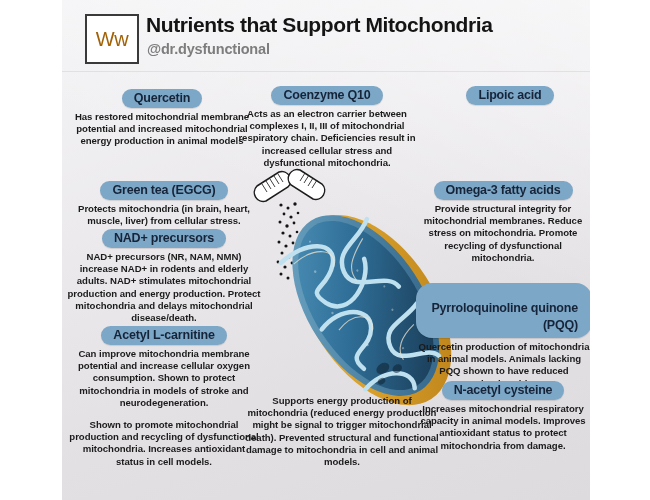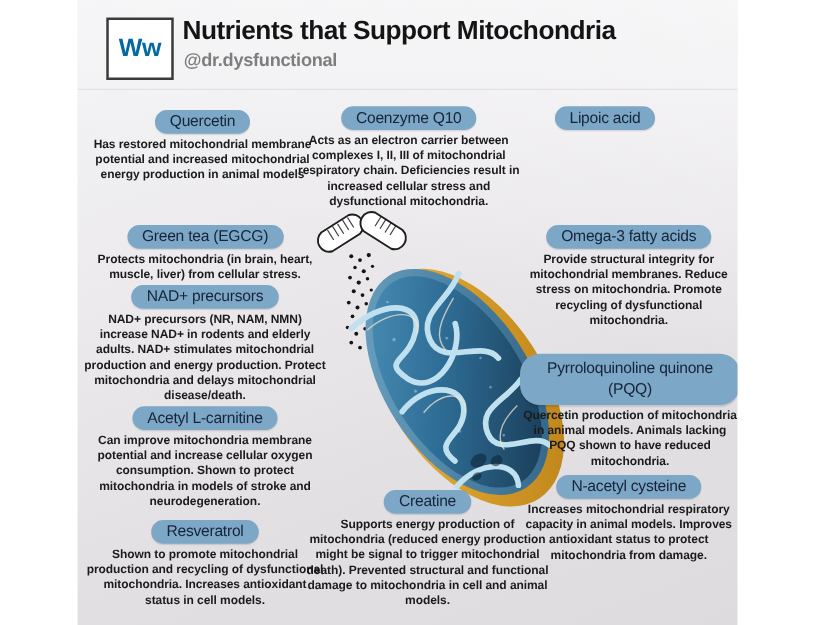--- a/index.html
+++ b/index.html
@@ -19,61 +19,62 @@
     pointer-events:none;
   }
 
   
   #header{position:absolute;left:0;top:0;width:528px;height:72px;}
   #logo-box{
     position:absolute;left:23px;top:14px;width:50px;height:46px;
     border:2px solid #3a3a3a;background:#fff;
     display:flex;align-items:center;justify-content:center;
   }
-  #logo-text{font-size:20px;font-weight:bold;color:#0369a1;letter-spacing:-.3px;}
+  #logo-text{font-size:20px;font-weight:normal;color:#a16207;letter-spacing:-.3px;}
   #title{
     position:absolute;left:84px;top:10px;width:440px;
     font-size:21px;font-weight:bold;color:#141414;letter-spacing:-.4px;
     line-height:30px;white-space:nowrap;
   }
   #handle{
     position:absolute;left:85px;top:41px;
     font-size:14.5px;font-weight:bold;color:#7d7d7d;letter-spacing:-.2px;
   }
   #hdr-rule{position:absolute;left:0;top:71px;width:528px;height:1px;background:rgba(0,0,0,.07);}
 
   
   .block{position:absolute;text-align:center;}
   .pill{
     display:inline-block;
     background:#7da7c6;
     color:#16243a;
     border-radius:11px;
     padding:1px 12px 2px 12px;
-    font-size:12.5px;font-weight:normal;letter-spacing:-.2px;line-height:16px;
+    font-size:12.5px;font-weight:bold;letter-spacing:-.2px;line-height:16px;
     box-shadow:0 1px 1px rgba(0,0,0,.12);
-  }
-  .pill.two-line{border-radius:16px;padding:3px 14px 4px 14px;line-height:17px;}
+    text-align:right;
+  }
+  .pill.two-line{border-radius:16px;padding:17px 14px 4px 14px;line-height:17px;}
   .body{
     margin-top:3px;
     font-size:9.6px;font-weight:bold;color:#1b1b1b;
     line-height:12.2px;letter-spacing:-.05px;
   }
 
   
   #b-quercetin{left:10px;top:88px;width:180px;}
   #b-greentea{left:12px;top:180px;width:180px;}
   #b-nad{left:4px;top:228px;width:196px;}
   #b-alc{left:6px;top:325px;width:192px;}
   #b-resveratrol{left:6px;top:416px;width:192px;}
   
   #b-coq10{left:172px;top:85px;width:186px;}
   #b-creatine{left:182px;top:392px;width:196px;}
   
-  #b-lipoic{left:332px;top:85px;width:180px;}
+  #b-lipoic{left:358px;top:85px;width:180px;}
   #b-omega{left:352px;top:180px;width:178px;}
   #b-pqq{left:354px;top:283px;width:176px;}
   #b-nac{left:352px;top:380px;width:178px;}
 
   
   #illustration{position:absolute;left:185px;top:160px;width:215px;height:250px;}
   #illustration svg{display:block;}
 
   .nosel{user-select:none;}
 </style>
@@ -197,31 +198,29 @@
     <span class="pill">Acetyl L-carnitine</span>
     <div class="body">Can improve mitochondria membrane potential and increase cellular oxygen consumption. Shown to protect mitochondria in models of stroke and neurodegeneration.</div>
   </div>
 
   <div class="block" id="b-nad">
     <span class="pill">NAD+ precursors</span>
     <div class="body">NAD+ precursors (NR, NAM, NMN) increase NAD+ in rodents and elderly adults. NAD+ stimulates mitochondrial production and energy production. Protect mitochondria and delays mitochondrial disease/death.</div>
   </div>
 
   <div class="block" id="b-resveratrol">
-    <span class="pill">Resveratrol</span>
     <div class="body">Shown to promote mitochondrial production and recycling of dysfunctional mitochondria. Increases antioxidant status in cell models.</div>
   </div>
 
   <div class="block" id="b-coq10">
     <span class="pill">Coenzyme Q10</span>
     <div class="body">Acts as an electron carrier between complexes I, II, III of mitochondrial respiratory chain. Deficiencies result in increased cellular stress and dysfunctional mitochondria.</div>
   </div>
 
   <div class="block" id="b-creatine">
-    <span class="pill">Creatine</span>
     <div class="body">Supports energy production of mitochondria (reduced energy production might be signal to trigger mitochondrial death). Prevented structural and functional damage to mitochondria in cell and animal models.</div>
   </div>
 
   <div class="block" id="b-lipoic">
     <span class="pill">Lipoic acid</span>
   </div>
 
   <div class="block" id="b-omega">
     <span class="pill">Omega-3 fatty acids</span>
     <div class="body">Provide structural integrity for mitochondrial membranes. Reduce stress on mitochondria. Promote recycling of dysfunctional mitochondria.</div>

